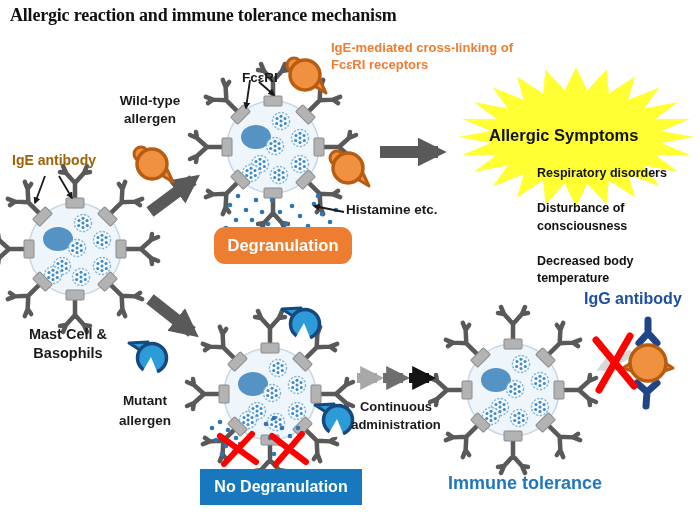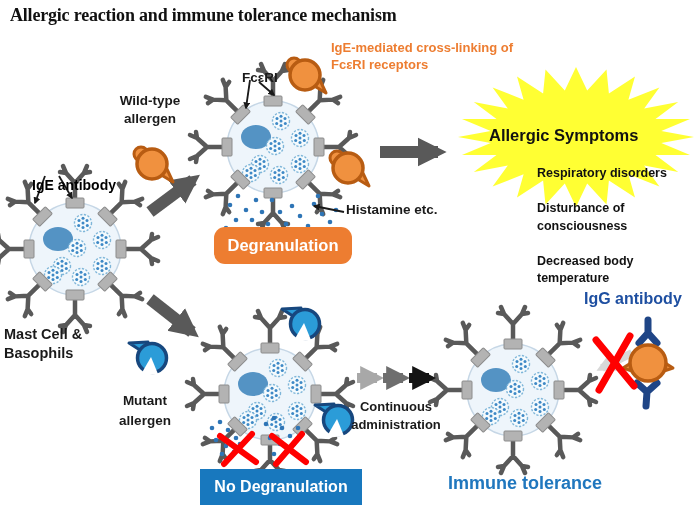--- a/index.html
+++ b/index.html
@@ -2,23 +2,23 @@
 <html><head>
 <meta charset="utf-8">
 <style>
   html,body{margin:0;padding:0;background:#fff;}
   #stage{position:relative;width:700px;height:525px;background:#ffffff;overflow:hidden;
          font-family:"Liberation Sans","DejaVu Sans",sans-serif;}
   #diagram-svg{position:absolute;left:0;top:0;z-index:1;}
   .txt{position:absolute;z-index:5;white-space:pre-line;}
   .b{font-weight:700;}
   #title{left:10px;top:5px;font-size:18px;font-weight:700;color:#111;letter-spacing:-0.2px;font-family:Liberation Serif, serif;}
-  #lbl-ige{left:32px;top:152px;font-size:14px;color:#000000;margin-top:25px;}
+  #lbl-ige{left:12px;top:152px;font-size:14px;color:#a16207;}
   #lbl-wild{left:108px;top:92px;width:84px;text-align:center;font-size:13.5px;color:#1a1a1a;line-height:1.3;}
-  #lbl-mast{left:4px;top:325px;width:112px;text-align:left;font-size:14.5px;color:#1a1a1a;line-height:1.28;}
+  #lbl-mast{left:12px;top:325px;width:112px;text-align:center;font-size:14.5px;color:#1a1a1a;line-height:1.28;}
   #lbl-fceri{left:242px;top:54px;font-size:13.5px;color:#1a1a1a;margin-top:16px;}
   #lbl-crosslink{left:331px;top:40px;width:230px;font-size:13px;line-height:1.3;}
   #lbl-hist{left:346px;top:202px;font-size:13.5px;color:#1a1a1a;}
   #btn-degran{position:absolute;left:214px;top:227px;width:138px;height:37px;border-radius:11px;
     background:#ED7D31;color:#fff;font-size:16.5px;font-weight:700;display:flex;align-items:center;justify-content:center;z-index:5;}
   #btn-nodegran{position:absolute;left:200px;top:469px;width:162px;height:36px;border-radius:0;
     background:#1878BE;color:#fff;font-size:16px;font-weight:700;display:flex;align-items:center;justify-content:center;z-index:5;}
   #burst-text{left:489px;top:108px;width:195px;z-index:5;}
   #burst-title{font-size:16.5px;font-weight:700;color:#111;margin-bottom:2px;}
   .burst-item{font-size:12.5px;font-weight:700;color:#111;line-height:1.38;padding-left:48px;}

